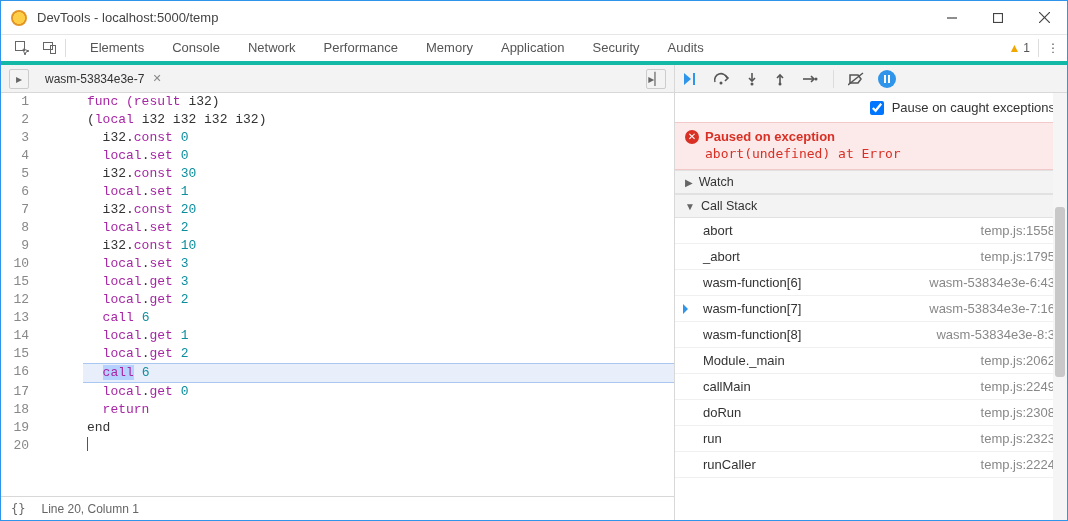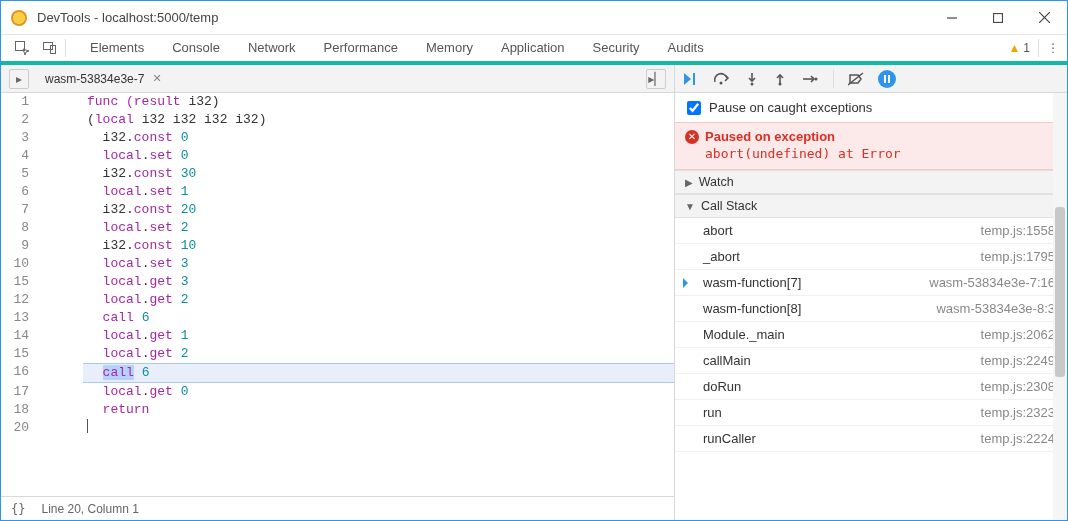--- a/index.html
+++ b/index.html
@@ -169,20 +169,21 @@
   }
   .dbg-sep { width: 1px; height: 18px; background: #ddd; }
 
   .right-body { flex:1; overflow:auto; position: relative; }
   .checkbox-row {
     padding: 7px 12px;
     display: flex; align-items:center;
     gap: 8px;
     font-size: 13px;
     color: #333;
+    justify-content: flex-end;
   }
   .checkbox-row input { width: 14px; height: 14px; }
 
   .exception-box {
     background: #fce9e9;
     border-top: 1px solid #f2c9c9;
     border-bottom: 1px solid #f2c9c9;
     padding: 6px 12px 8px 30px;
     position: relative;
     font-size: 13px;
@@ -423,20 +424,24 @@
           <div class="gutter">16</div>
           <div class="code"><span>  </span><span class="sel kw">call</span><span> </span><span class="num">6</span></div>
         </div>
         <div class="code-line">
           <div class="gutter">17</div>
           <div class="code"><span>  </span><span class="kw">local</span><span>.</span><span class="kw">get</span><span> </span><span class="num">0</span></div>
         </div>
         <div class="code-line">
           <div class="gutter">18</div>
           <div class="code"><span>  </span><span class="kw">return</span></div>
+        </div>
+        <div class="code-line">
+          <div class="gutter">19</div>
+          <div class="code"><span>end</span></div>
         </div>
         <div class="code-line">
           <div class="gutter">20</div>
           <div class="code"><span></span><span class="cursor-bar"></span></div>
         </div>
       </div>
     <div class="status-bar">
       <span class="braces">{}</span>
       <span>Line 20, Column 1</span>
     </div>
@@ -463,20 +468,24 @@
       </div>
       <div id="stack">
           <div class="stack-row">
             <span>abort</span>
             <span class="loc">temp.js:1558</span>
           </div>
           <div class="stack-row">
             <span>_abort</span>
             <span class="loc">temp.js:1795</span>
           </div>
+          <div class="stack-row">
+            <span>wasm-function[6]</span>
+            <span class="loc">wasm-53834e3e-6:43</span>
+          </div>
           <div class="stack-row selected">
             <span>wasm-function[7]</span>
             <span class="loc">wasm-53834e3e-7:16</span>
           </div>
           <div class="stack-row">
             <span>wasm-function[8]</span>
             <span class="loc">wasm-53834e3e-8:3</span>
           </div>
           <div class="stack-row">
             <span>Module._main</span>

